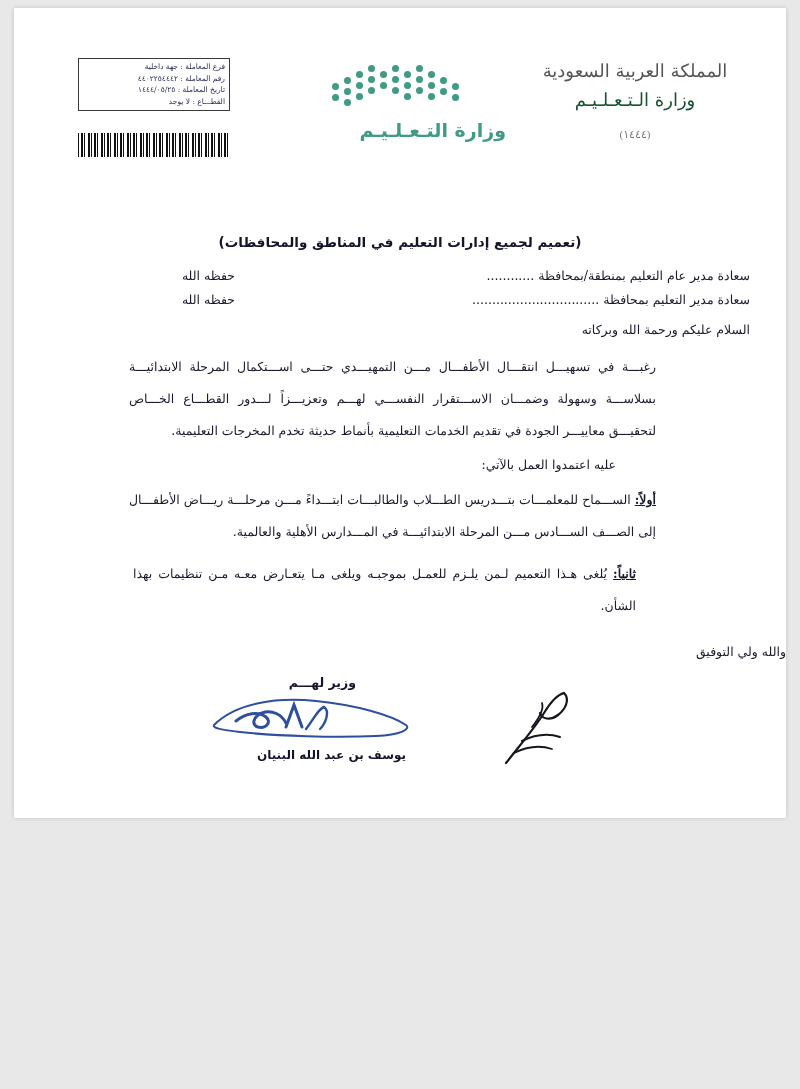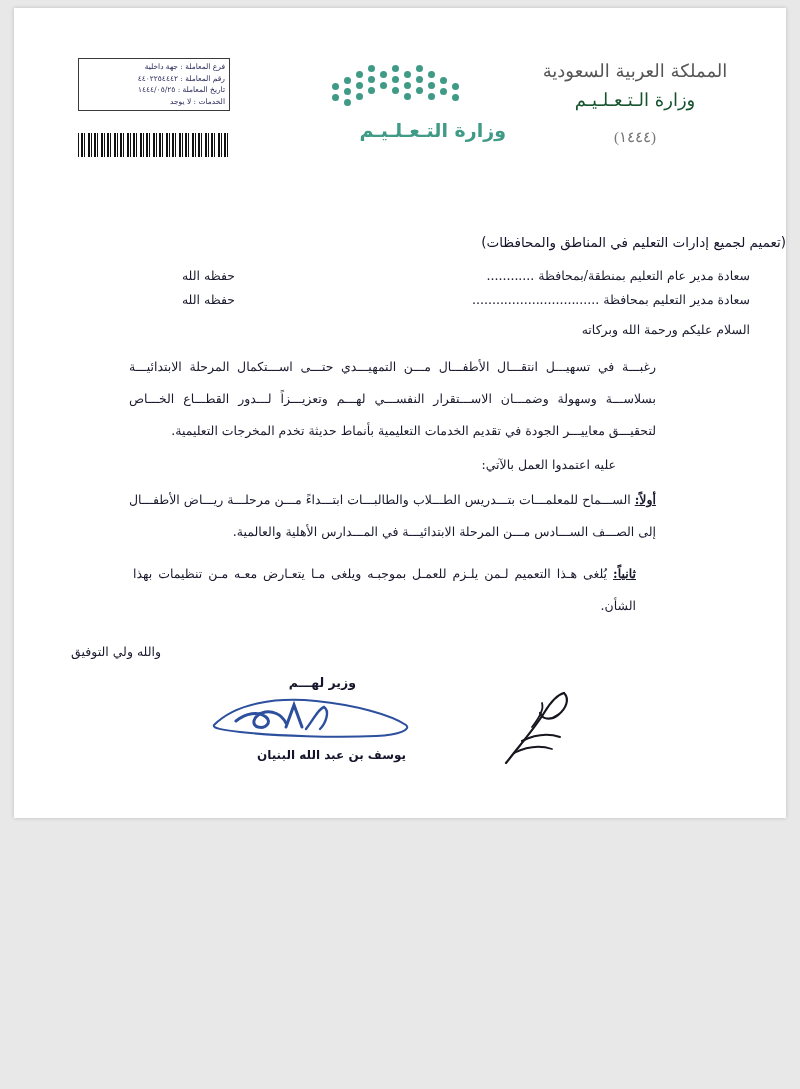--- a/index.html
+++ b/index.html
@@ -116,34 +116,35 @@
   }
   .hr-line2 {
     margin-top: 8px;
     font-size: 18px;
     letter-spacing: 3px;
     color: #14532d;
     font-family: "DejaVu Serif", serif;
   }
   .hr-line3 {
     margin-top: 18px;
-    font-size: 15px;
+    font-size: 11px;
     color: #777;
     letter-spacing: 1px;
   }
 
   
   .body {
     position: relative;
     direction: rtl;
     color: #1a1a2e;
   }
   .doc-title {
+    text-align: center;
     font-size: 13.5px;
-    font-weight: normal;
+    font-weight: bold;
     margin: 46px 0 18px 0;
     color: #14142b;
     font-family: "DejaVu Sans", sans-serif;
   }
   .addr-row {
     display: flex;
     flex-direction: row;
     justify-content: flex-start;
     align-items: baseline;
     font-size: 12.5px;
@@ -186,21 +187,21 @@
     padding: 0 170px 0 12px;
     margin: 6px 0 12px 0;
     font-family: "DejaVu Serif", serif;
   }
   .clause-label {
     font-weight: bold;
     text-decoration: underline;
   }
   .closing {
     font-size: 12.5px;
-    text-align: left;
+    text-align: right;
     margin: 22px 0 0 0;
     padding-left: 57px;
     font-family: "DejaVu Serif", serif;
   }
 
   
   .sign-area {
     position: relative;
     height: 120px;
     margin-top: 16px;
@@ -244,21 +245,21 @@
 <body>
 
 <div class="page">
 
   <div class="header">
 
     <div class="stamp-box">
       <div class="stamp-line">فرع المعاملة : جهة داخلية</div>
       <div class="stamp-line">رقم المعاملة : ٤٤٠٢٢٥٤٤٤٢</div>
       <div class="stamp-line">تاريخ المعاملة : ١٤٤٤/٠٥/٢٥</div>
-      <div class="stamp-line">الخدمات : لا يوجد</div>
+      <div class="stamp-line">القطـــاع : لا يوجد</div>
     </div>
     <div class="barcode"></div>
 
     <div class="logo-center">
       <div class="logo-dots">
         <span style="left:6px;  top:20px;"></span>
         <span style="left:6px;  top:31px;"></span>
         <span style="left:18px; top:14px;"></span>
         <span style="left:18px; top:25px;"></span>
         <span style="left:18px; top:36px;"></span>

